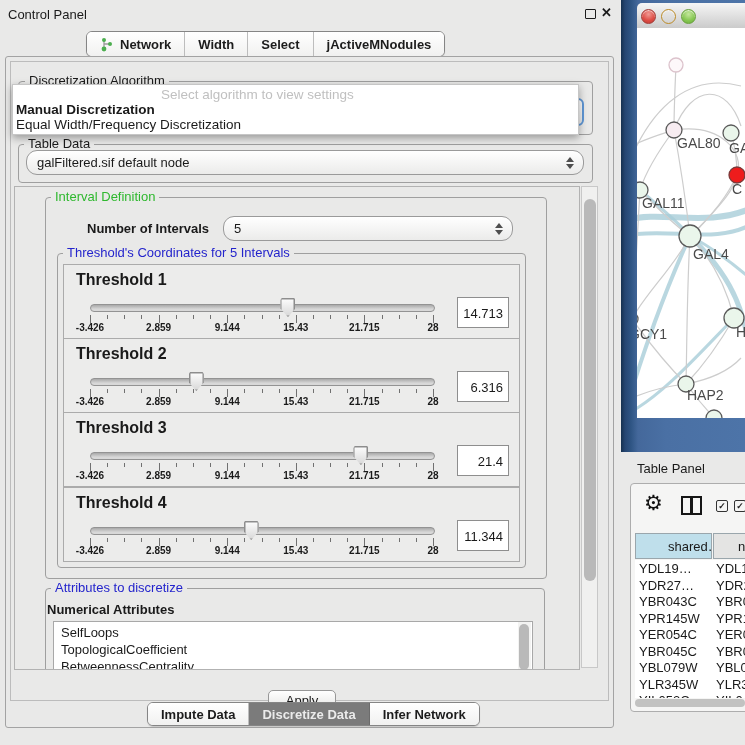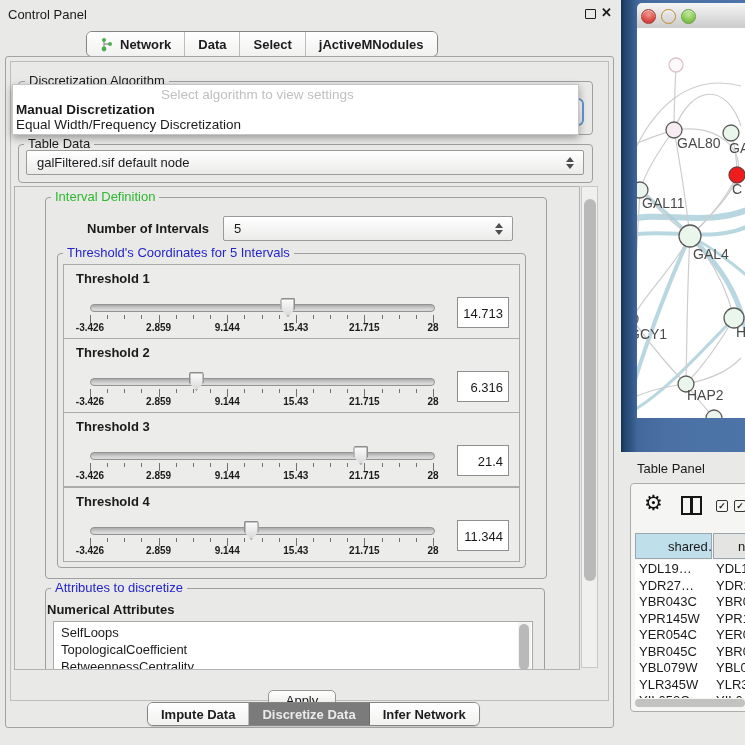--- a/index.html
+++ b/index.html
@@ -12,35 +12,35 @@
   .seg.selected{background:#7b7b7b;color:#ebebeb;border-right-color:#6c6c6c;}
   
   .panelA{position:absolute;left:5px;top:56px;width:607px;height:670px;border:1px solid #a3a3a3;border-radius:3px;background:#e9e9e8;}
   .panelB{position:absolute;left:10px;top:61px;width:597px;height:638px;border:1px solid #bcbcbc;background:#e9e9e8;}
   .group{position:absolute;border:1px solid #9f9f9f;border-radius:4px;}
   .group-label{position:absolute;background:#e9e9e8;padding:0 4px;font-size:13px;line-height:14px;}
   .lbl-green{color:#2eb82e;}
   .lbl-blue{color:#2424cc;}
   .bold{font-weight:bold;}
   
-  .combo{position:absolute;background:linear-gradient(#ffffff,#ebebea);border:1px solid #9a9a9a;border-radius:2px;display:flex;align-items:center;padding:0 10px;font-size:13px;box-sizing:border-box;}
+  .combo{position:absolute;background:linear-gradient(#ffffff,#ebebea);border:1px solid #9a9a9a;border-radius:11px;display:flex;align-items:center;padding:0 10px;font-size:13px;box-sizing:border-box;}
   .combo .arrows{position:absolute;right:9px;top:50%;transform:translateY(-50%);display:flex;flex-direction:column;align-items:center;gap:2px;}
   .arr-up{width:0;height:0;border-left:4px solid transparent;border-right:4px solid transparent;border-bottom:5px solid #4e4e4e;}
   .arr-dn{width:0;height:0;border-left:4px solid transparent;border-right:4px solid transparent;border-top:5px solid #4e4e4e;}
   .focus-ring{border:2px solid #5f97d6;border-radius:6px;}
   
   .popup{position:absolute;left:12px;top:84px;width:565px;height:49px;background:#fff;border:1px solid #c6c6c6;box-shadow:0 3px 8px rgba(0,0,0,.35);z-index:50;font-size:13.5px;text-align:center;}
   .popup-row{position:absolute;left:3px;white-space:nowrap;line-height:15px;}
   
   .viewport{position:absolute;left:14px;top:186px;width:564px;height:482px;border:1px solid #b2b2b2;background:#e9e9e8;overflow:hidden;}
   .vscroll{position:absolute;left:581px;top:186px;width:17px;height:482px;background:#f0f0ef;border:1px solid #c8c8c8;box-sizing:border-box;}
   .vthumb{position:absolute;left:2px;width:12px;border-radius:6px;background:#b9b9b9;}
   
   .th-panel{position:absolute;left:48px;width:455px;height:73px;background:#ececeb;border:1px solid #ababab;}
-  .th-label{position:absolute;left:12px;top:6px;font-weight:bold;font-size:13px;}
+  .th-label{position:absolute;left:12px;top:6px;font-weight:bold;font-size:16px;}
   .track{position:absolute;left:26px;top:39px;width:343px;height:6px;border-radius:4px;background:linear-gradient(#a9a9a9,#d8d8d8 70%);border:1px solid #939393;}
   .thumb{position:absolute;top:33px;width:15px;height:19px;background:linear-gradient(#fefefe,#d6d6d6);clip-path:polygon(8% 0,92% 0,100% 10%,100% 55%,50% 100%,0 55%,0 10%);box-shadow:inset 0 0 0 1.5px #8d8d8d;}
   .tick{position:absolute;width:1px;background:#707070;}
   .tick-label{position:absolute;top:57px;font-size:10px;font-weight:bold;transform:translateX(-50%);white-space:nowrap;}
   .value-box{position:absolute;left:393px;top:32px;width:52px;height:31px;line-height:31px;background:#fff;border:1px solid #8e8e8e;font-size:13px;text-align:right;padding-right:5px;box-sizing:border-box;}
   
   .attr-list{position:absolute;left:38px;top:434px;width:478px;height:60px;background:#fff;border:1px solid #a8a8a8;overflow:hidden;}
   .attr-item{position:absolute;left:7px;height:17px;line-height:17px;font-size:13px;white-space:nowrap;}
   .list-scroll{position:absolute;right:1px;top:0;width:13px;height:58px;background:#f3f3f2;}
   .list-thumb{position:absolute;left:1px;top:2px;width:10px;height:46px;border-radius:5px;background:#b9b9b9;}
@@ -82,21 +82,21 @@
         <span class="net-icon-svg"><svg width="14" height="15" viewBox="0 0 14 15">
             <line x1="4" y1="3" x2="4" y2="12" stroke="#9a9a9a" stroke-width="1.3"></line>
             <line x1="4" y1="7" x2="10" y2="7" stroke="#9a9a9a" stroke-width="1.3"></line>
             <circle cx="4" cy="3" r="2" fill="#4cae4f"></circle>
             <circle cx="10" cy="7" r="2" fill="#4cae4f"></circle>
             <circle cx="4" cy="12" r="2.4" fill="#4cae4f"></circle>
           </svg></span>
         <span>Network</span>
       </div>
       <div class="seg">
-        <span>Data</span>
+        <span>Width</span>
       </div>
       <div class="seg">
         <span>Select</span>
       </div>
       <div class="seg">
         <span>jActiveMNodules</span>
       </div>
     </div>
 
   <div class="panelA"></div>

